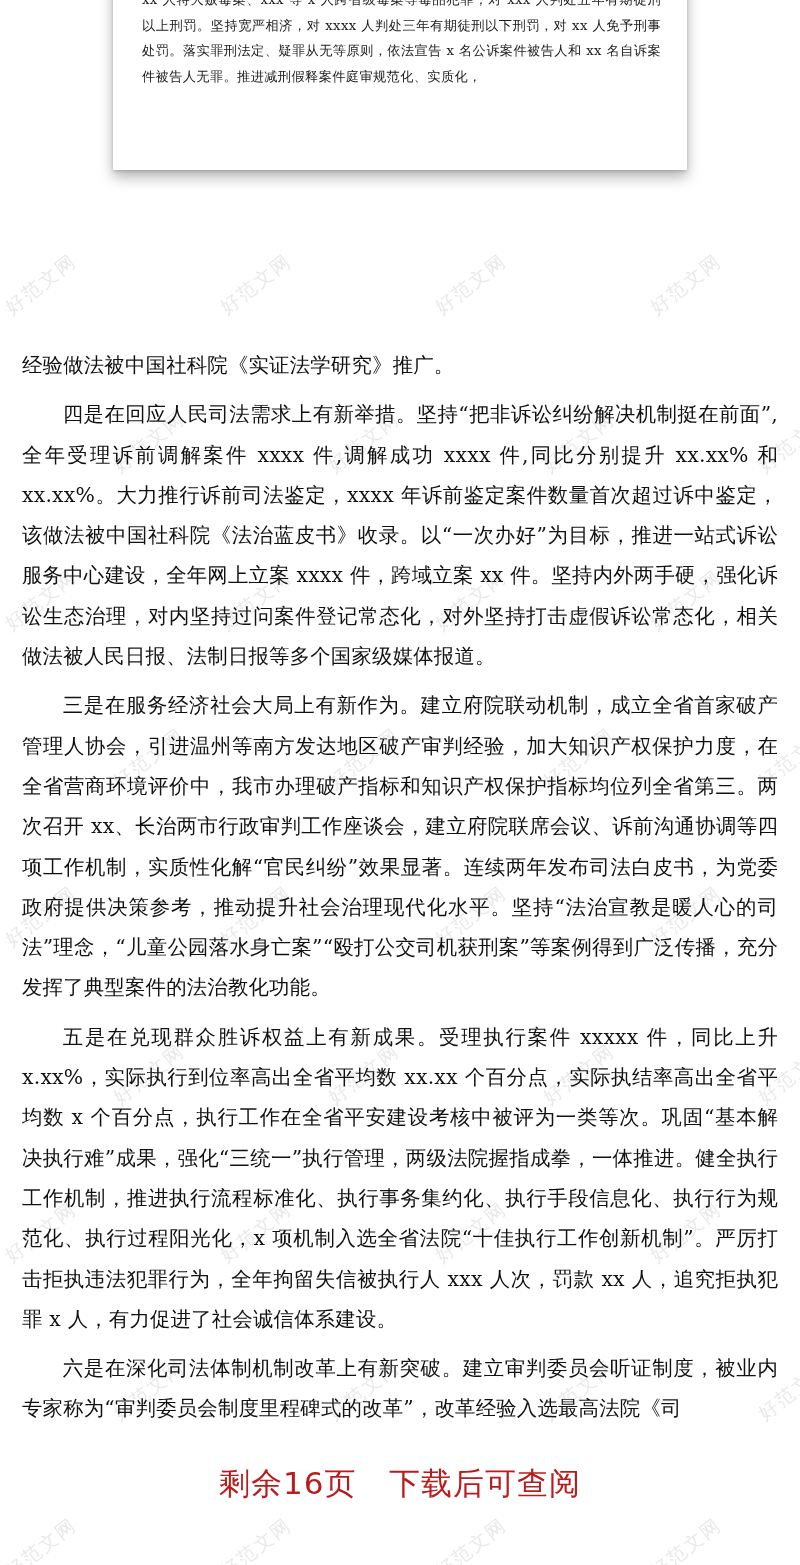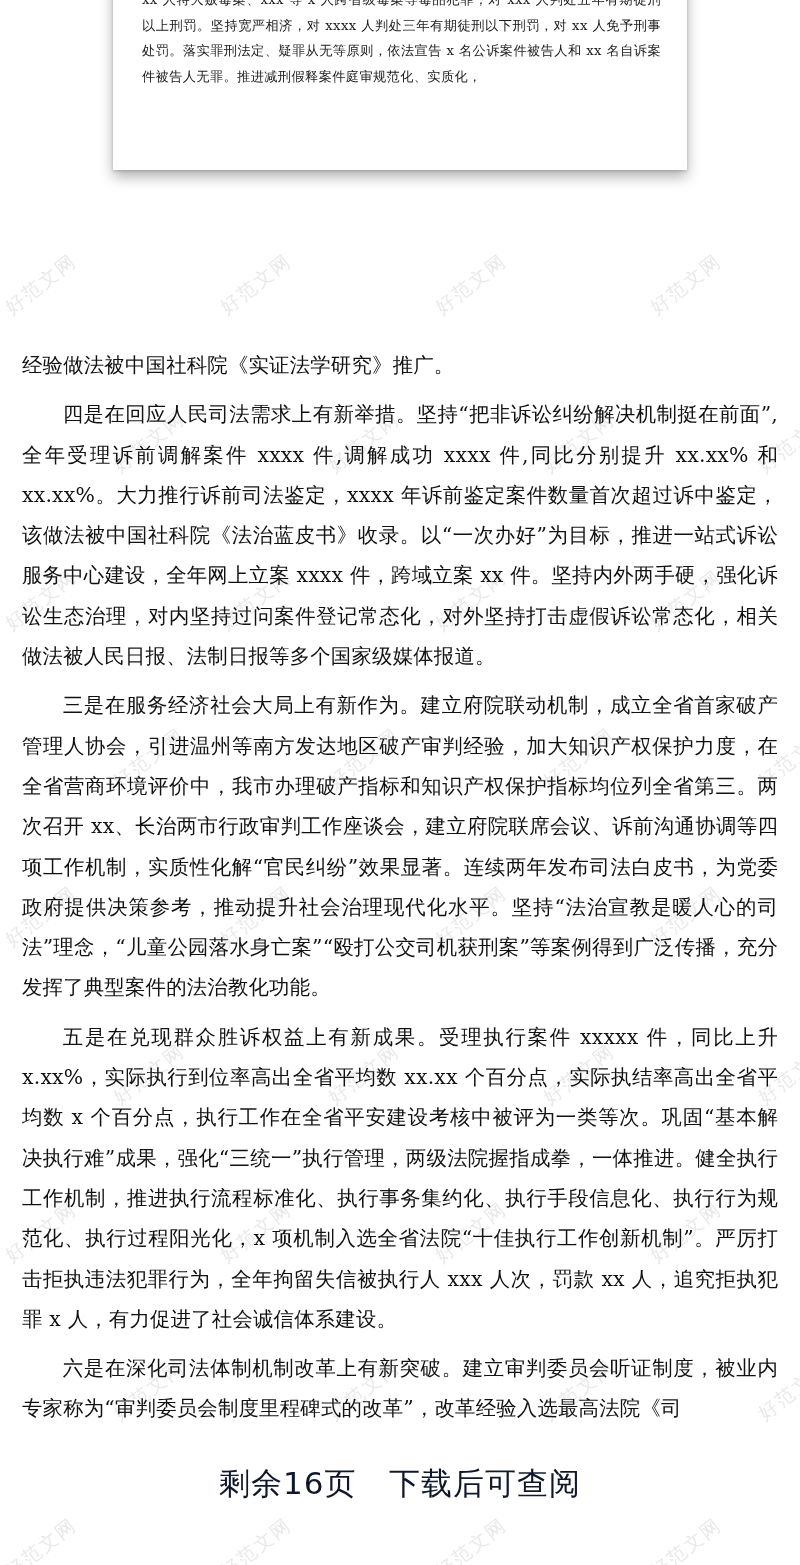--- a/index.html
+++ b/index.html
@@ -82,21 +82,21 @@
   #doc-body p.indent { text-indent: 2em; }
   #doc-body p.lead { margin-top: 23px; }
 
   
   #footer-notice {
     position: absolute;
     left: 0; right: 0;
     top: 1463px;
     text-align: center;
     z-index: 3;
-    color: #0f172a;
+    color: #b91c1c;
     font-family: "DejaVu Sans", "Liberation Sans", sans-serif;
     font-size: 31px;
     letter-spacing: 1px;
     white-space: pre;
   }
 </style>
 </head>
 <body>
 
 <div id="watermark-layer">

